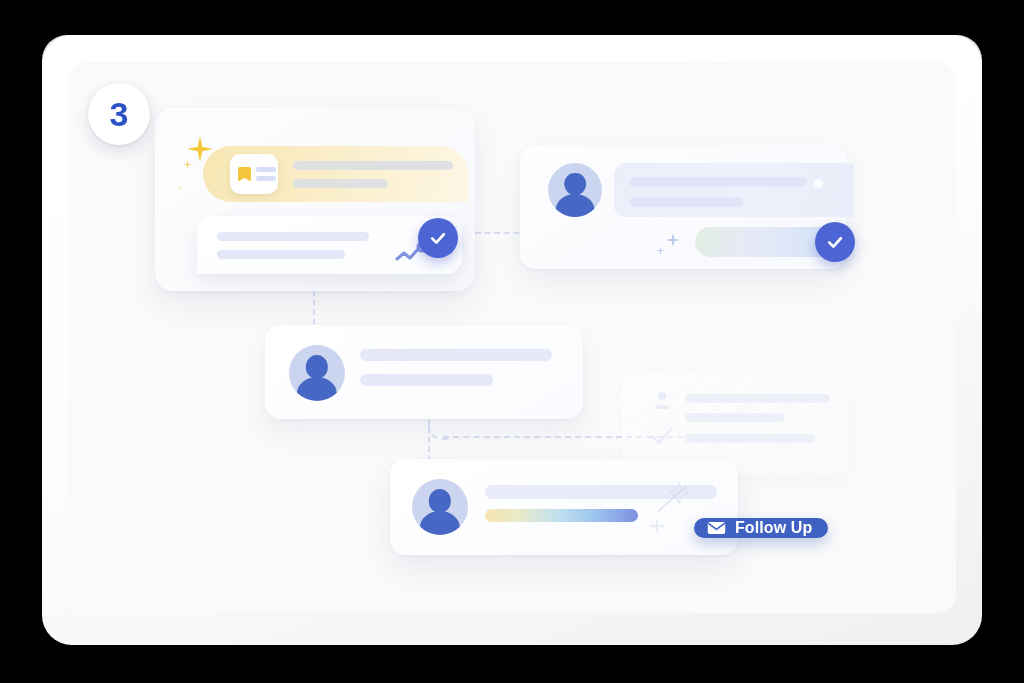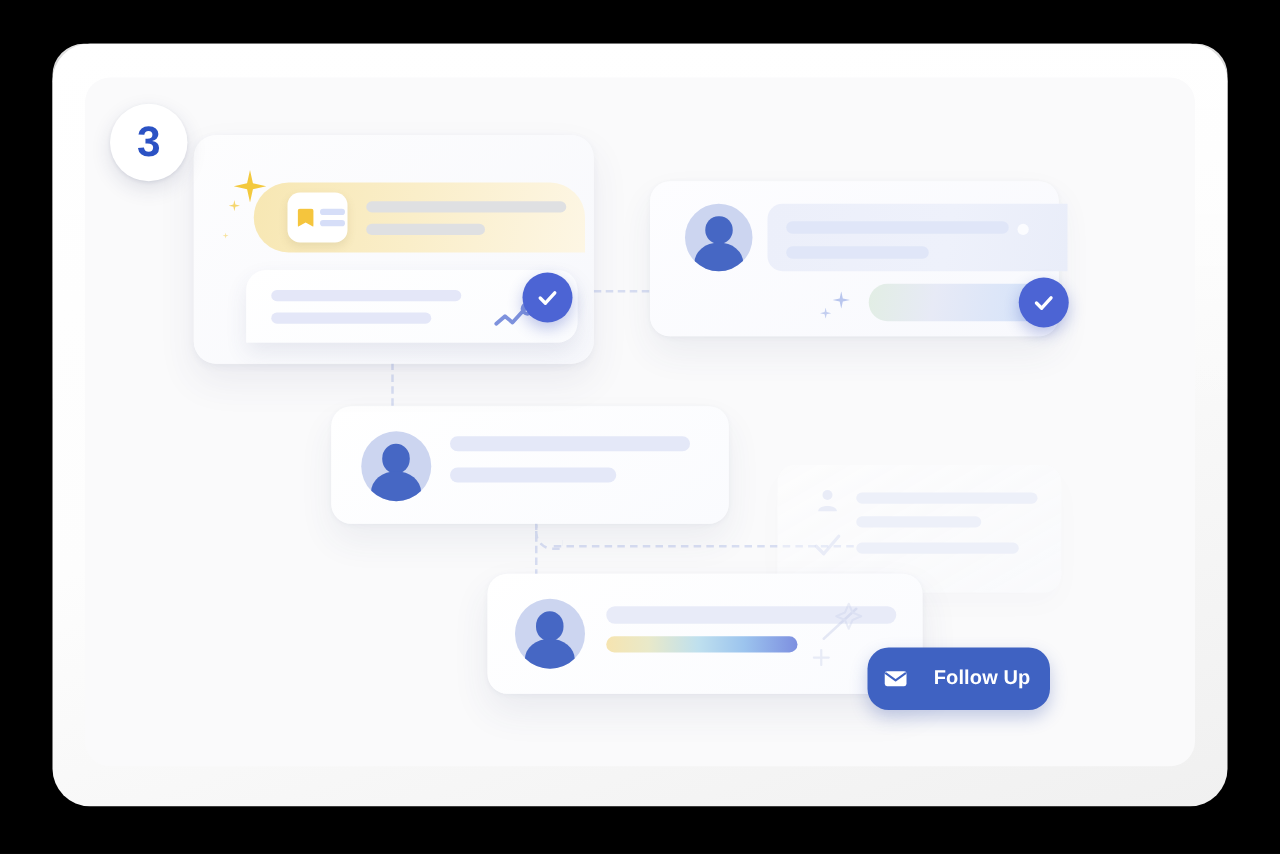--- a/index.html
+++ b/index.html
@@ -168,23 +168,23 @@
   .c5-line{position:absolute;left:95px;top:26px;width:232px;height:14px;border-radius:7px;background:#e8ebf8;}
   .c5-bar{
     position:absolute;left:95px;top:50px;width:153px;height:13px;border-radius:7px;
     background:linear-gradient(90deg,#f6e4b0 0%,#e9e9c9 22%,#bfe0ee 48%,#9cc4ee 72%,#7d8fe0 100%);
   }
   .c5-wand{position:absolute;left:265px;top:22px;width:40px;height:38px;opacity:.35;}
   .c5-plus{position:absolute;left:260px;top:60px;width:14px;height:14px;opacity:.35;}
 
   
   .followup{
-    position:absolute;left:694px;top:518px;height:50px;padding:0 16px 0 13px;
+    position:absolute;left:694px;top:518px;height:20px;padding:0 16px 0 13px;
     border-radius:17px;background:#3f62c2;
-    display:flex;align-items:center;gap:21px;
+    display:flex;align-items:center;gap:9px;
     box-shadow:0 6px 14px rgba(45,75,170,.28);
     z-index:30;cursor:pointer;justify-content:flex-end;
   }
   .followup .lbl{color:#fff;font-size:16px;font-weight:bold;letter-spacing:.1px;white-space:nowrap;}
   .followup svg{width:19px;height:14px;display:block;}
 
   
   .conn{position:absolute;z-index:6;}
   .hdash{border-top:2px dashed #d8def2;}
   .vdash{border-left:2px dashed #d8def2;}

